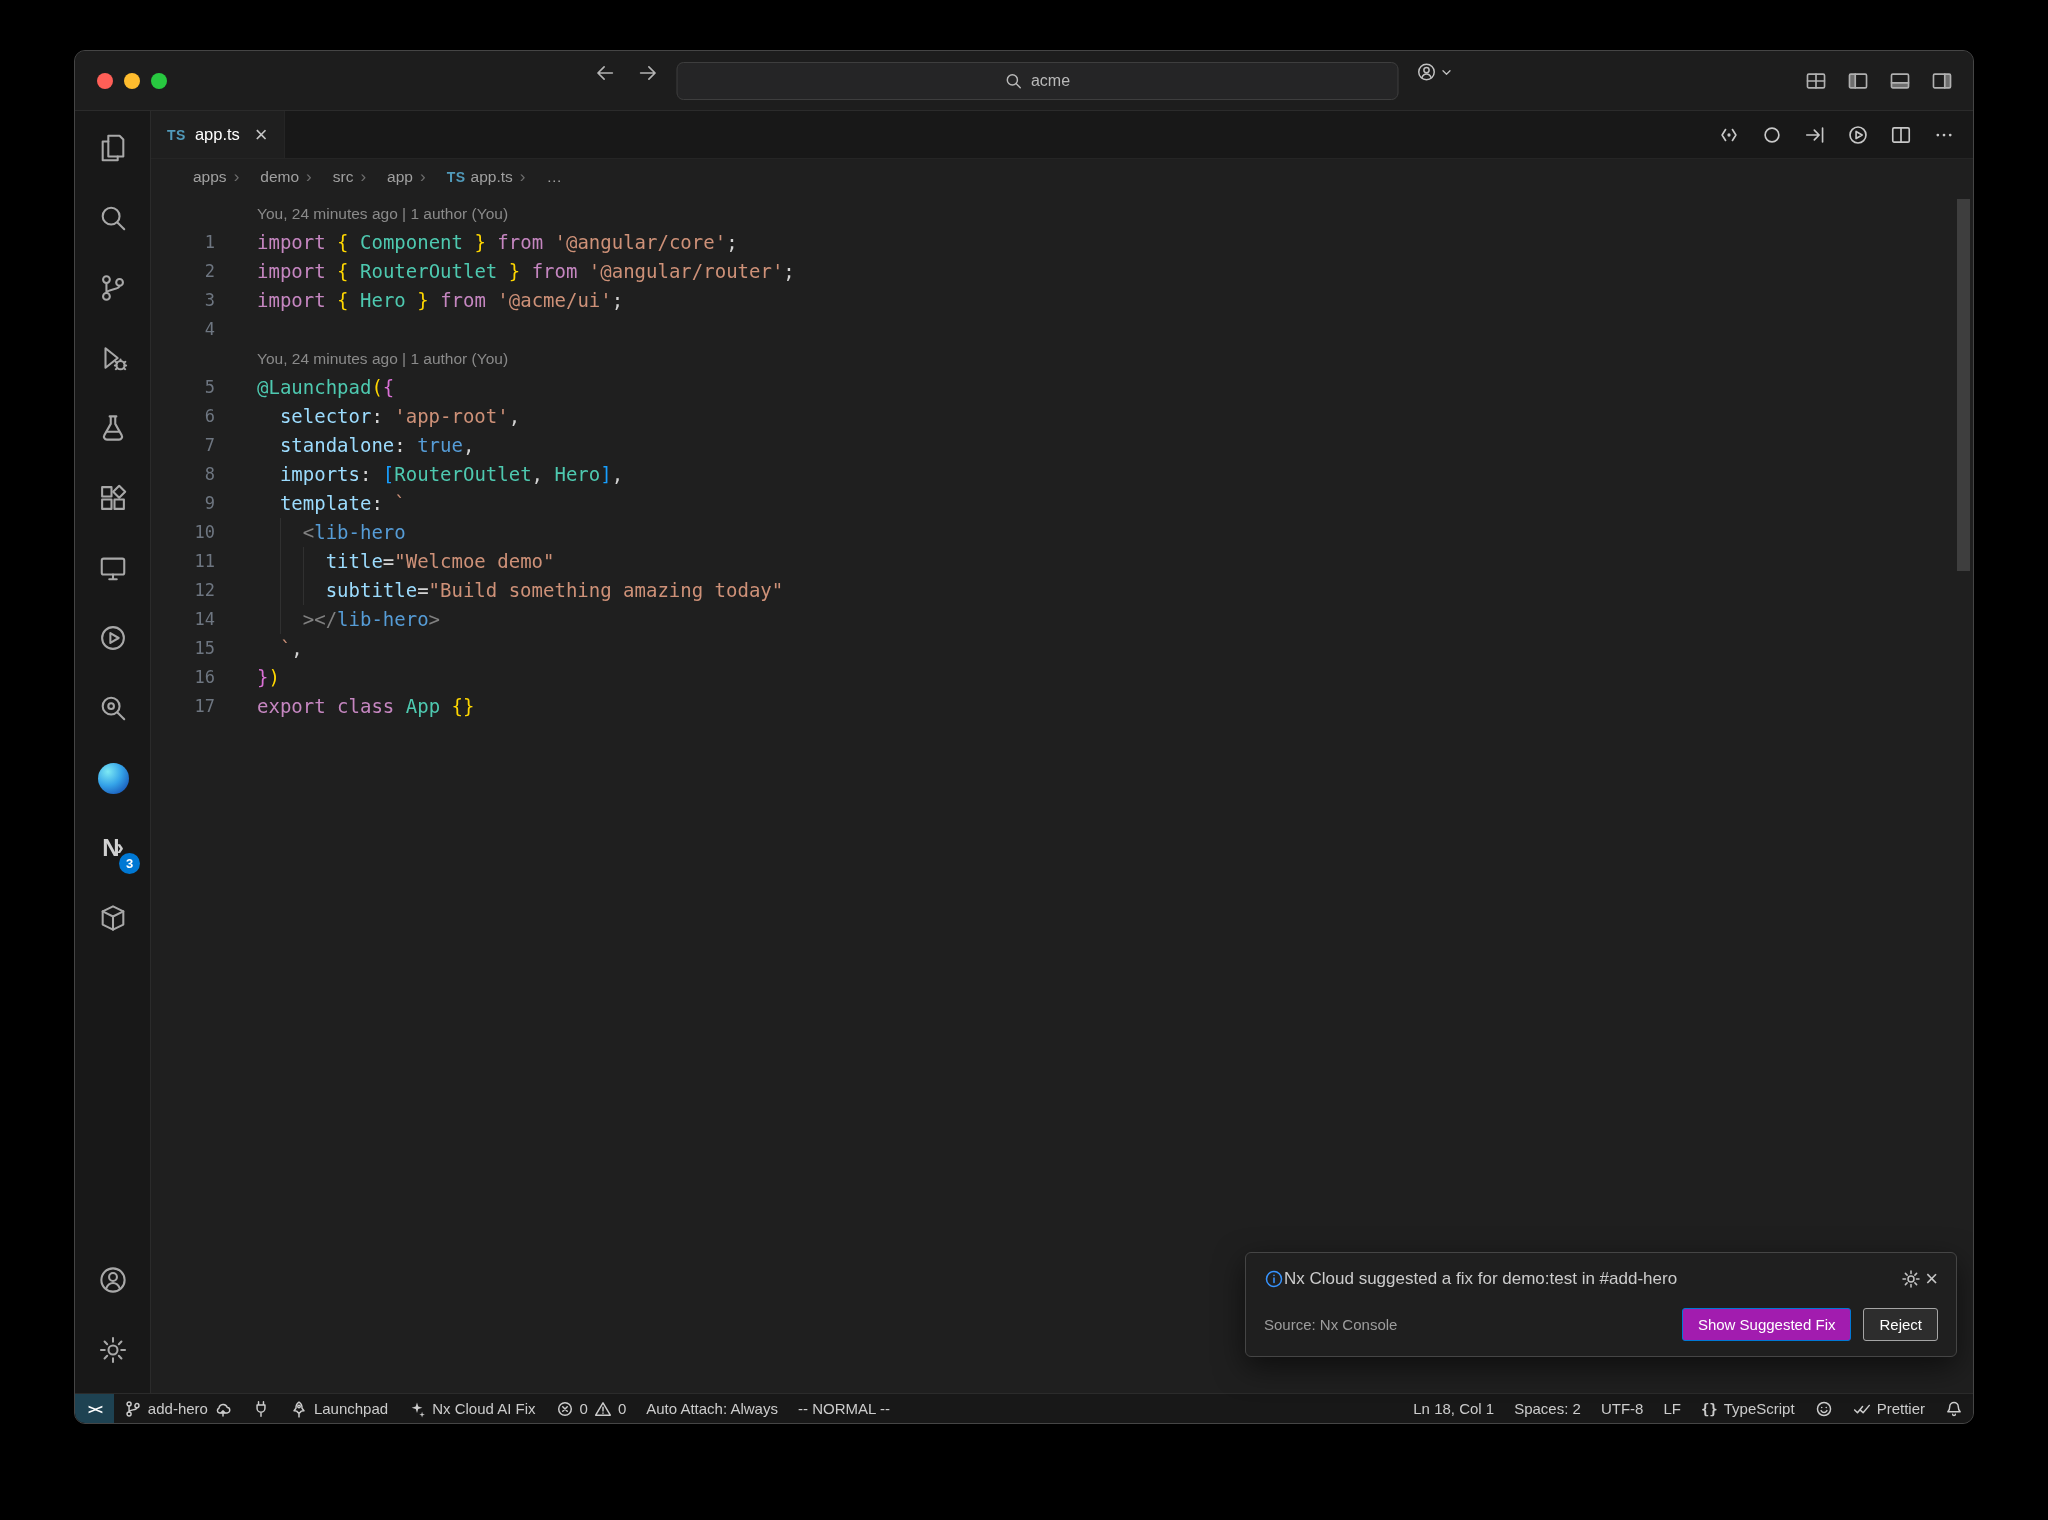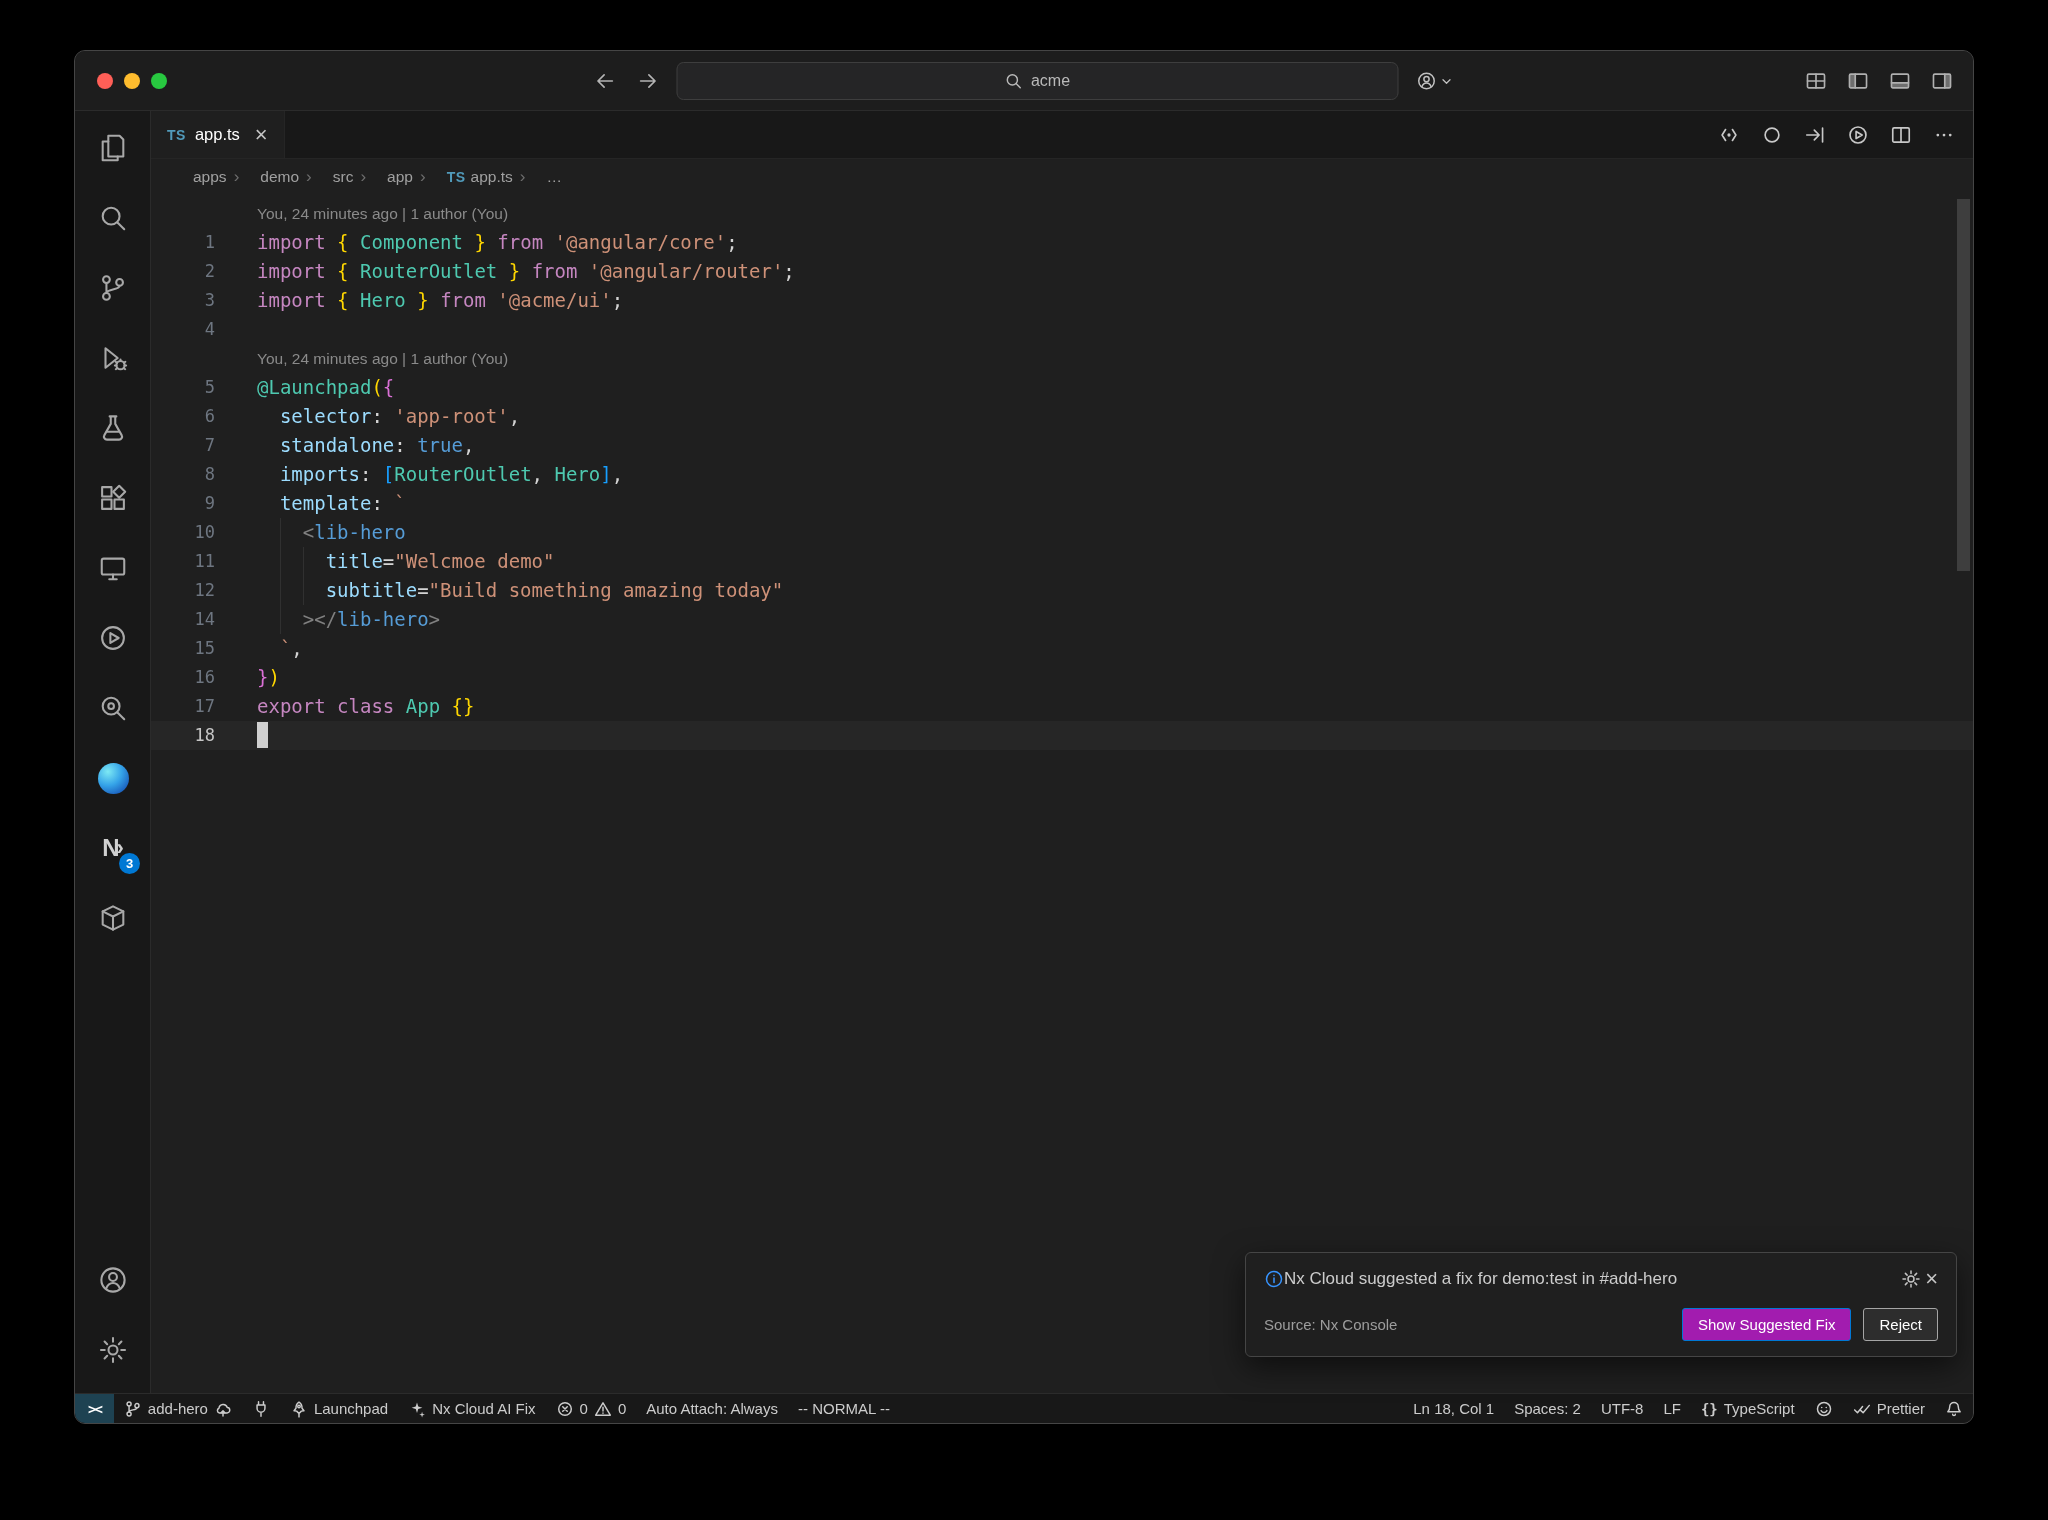--- a/index.html
+++ b/index.html
@@ -12,21 +12,21 @@
             box-shadow:0 30px 90px rgba(0,0,0,.75); display:flex; flex-direction:column;
             overflow:hidden; }
 
   
   .titlebar { position:relative; height:60px; flex:none; background:#1d1d1d;
               border-bottom:1px solid #2b2b2b; display:flex; align-items:center; }
   .tl-group { display:flex; gap:11px; padding-left:22px; }
   .tl { width:16px; height:16px; border-radius:50%; display:inline-block; }
   .tl.red{background:#ff5f57}.tl.yellow{background:#febc2e}.tl.green{background:#28c840}
   .tb-center { position:absolute; left:50%; top:50%; transform:translate(-50%,-50%);
-               display:flex; align-items:center; gap:18px; }
+               display:flex; align-items:flex-start; gap:18px; }
   .nav-buttons { display:flex; gap:20px; color:#b4b4b4; }
   .command-center { width:722px; height:38px; background:#252526; border:1px solid #3e3e3e;
                     border-radius:7px; display:flex; align-items:center; justify-content:center;
                     gap:8px; color:#b9b9b9; font-size:16px; }
   .account { display:flex; align-items:center; gap:3px; color:#c0c0c0; }
   .tb-right { margin-left:auto; display:flex; align-items:center; padding-right:20px; }
   .layout-controls { display:flex; gap:20px; color:#b0b0b0; }
 
   
   .main { flex:1; display:flex; min-height:0; }
@@ -429,24 +429,20 @@
                 <div class="line-content"><span class="tk-pl">  </span><span class="tk-st">`</span><span class="tk-pl">,</span></div>
               </div>
               <div class="code-row">
                 <div class="gutter">16</div>
                 <div class="line-content"><span class="tk-b2">}</span><span class="tk-b1">)</span></div>
               </div>
               <div class="code-row">
                 <div class="gutter">17</div>
                 <div class="line-content"><span class="tk-kw">export</span><span class="tk-pl"> </span><span class="tk-kw">class</span><span class="tk-pl"> </span><span class="tk-ty">App</span><span class="tk-pl"> </span><span class="tk-b1">{}</span></div>
               </div>
-              <div class="code-row active">
-                <div class="gutter">18</div>
-                <div class="line-content"><i class="cursor"></i></div>
-              </div>
             </div>
           <div class="vscroll"></div>
         </div>
       </div>
     </div>
 
     <div class="statusbar">
       <div class="sb-left">
           <div class="sb-item chip">
             <span><span class="remote-ic">&gt;&lt;</span></span>

